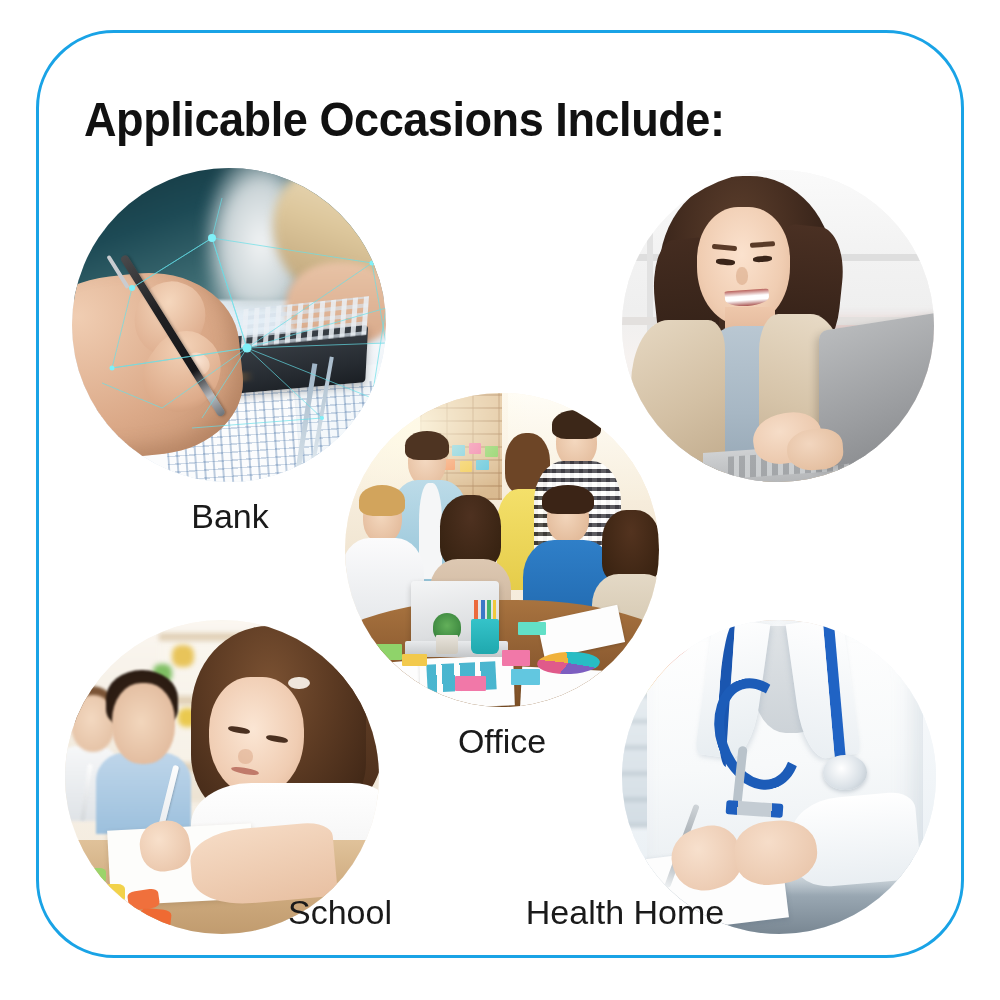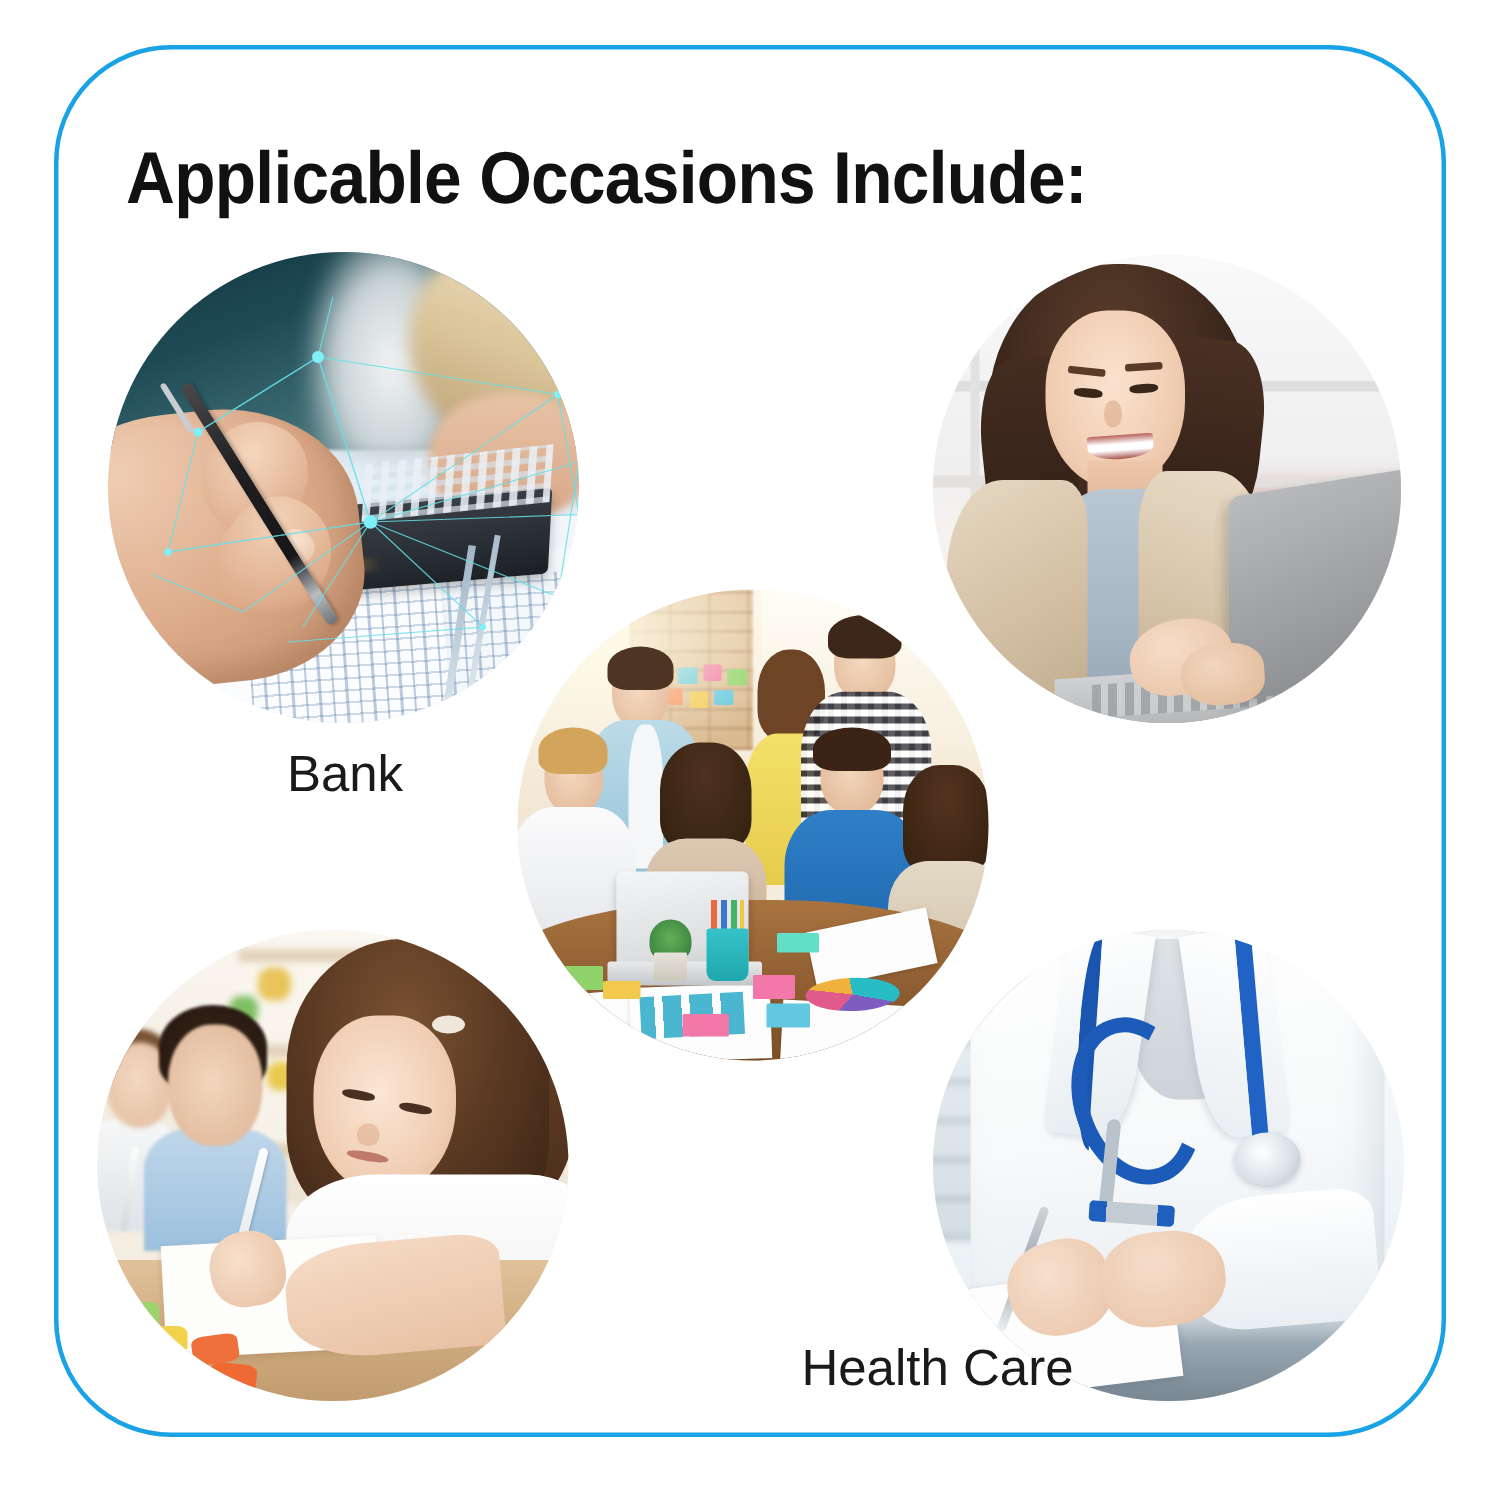--- a/index.html
+++ b/index.html
@@ -746,20 +746,21 @@
       <div class="piechart"></div>
       <div class="bars"></div>
       <div class="note" style="left:9%;top:80%;width:9%;height:5%;background:#8fd36a;"></div>
       <div class="note" style="left:18%;top:83%;width:8%;height:4%;background:#f2c94c;"></div>
       <div class="note" style="left:50%;top:82%;width:9%;height:5%;background:#f178a8;"></div>
       <div class="note" style="left:53%;top:88%;width:9%;height:5%;background:#62c7e0;"></div>
       <div class="note" style="left:35%;top:90%;width:10%;height:5%;background:#f178a8;"></div>
       <div class="note" style="left:55%;top:73%;width:9%;height:4%;background:#62e0c7;"></div>
     </div>
   </div>
+  <div class="lbl" id="l-office" style="color: rgb(26, 26, 26);">Office</div>
 
   <div class="circle" id="c-school">
     <div class="scene s-school">
       <div class="shelfbg"></div>
       <div class="shelf"></div>
       <div class="toy" style="left:34%;top:8%;width:7%;height:7%;background:#e8c45a;"></div>
       <div class="toy" style="left:43%;top:24%;width:8%;height:8%;background:#e8913f;"></div>
       <div class="toy" style="left:36%;top:28%;width:6%;height:6%;background:#eac94f;"></div>
       <div class="toy" style="left:64%;top:14%;width:9%;height:9%;background:#d8c9a8;"></div>
       <div class="toy" style="left:28%;top:14%;width:6%;height:6%;background:#7fbf63;"></div>
@@ -783,20 +784,21 @@
       <div class="sheet"></div>
       <div class="g-arm"></div>
       <div class="pen"></div>
       <div class="g-hand"></div>
       <div class="foam" style="left:5%;top:79%;width:8%;height:5%;background:#9bd46a;"></div>
       <div class="foam" style="left:10%;top:84%;width:9%;height:6%;background:#f2d24a;"></div>
       <div class="foam" style="left:20%;top:86%;width:10%;height:6%;background:#f0703c;transform:rotate(-8deg);"></div>
       <div class="foam" style="left:24%;top:92%;width:10%;height:6%;background:#ef6a33;transform:rotate(6deg);"></div>
     </div>
   </div>
+  <div class="lbl" id="l-school" style="color: rgb(26, 26, 26);">School</div>
 
   <div class="circle" id="c-health">
     <div class="scene s-health">
       <div class="bg"></div>
       <div class="shelfL"></div>
       <div class="colorstrip"></div>
       <div class="neck"></div>
       <div class="coat"></div>
       <div class="sweater"></div>
       <div class="lapel-l"></div>
@@ -809,15 +811,15 @@
       <div class="chest"></div>
       <div class="desk"></div>
       <div class="deskgloss"></div>
       <div class="sleeve-r"></div>
       <div class="paper"></div>
       <div class="pen"></div>
       <div class="hand-w"></div>
       <div class="hand-r"></div>
     </div>
   </div>
-  <div class="lbl" id="l-health" style="color: rgb(26, 26, 26);">Health Care</div>
+  <div class="lbl" id="l-health" style="color: rgb(26, 26, 26);">Health Home</div>
 
 </div>
 
 </body></html>

